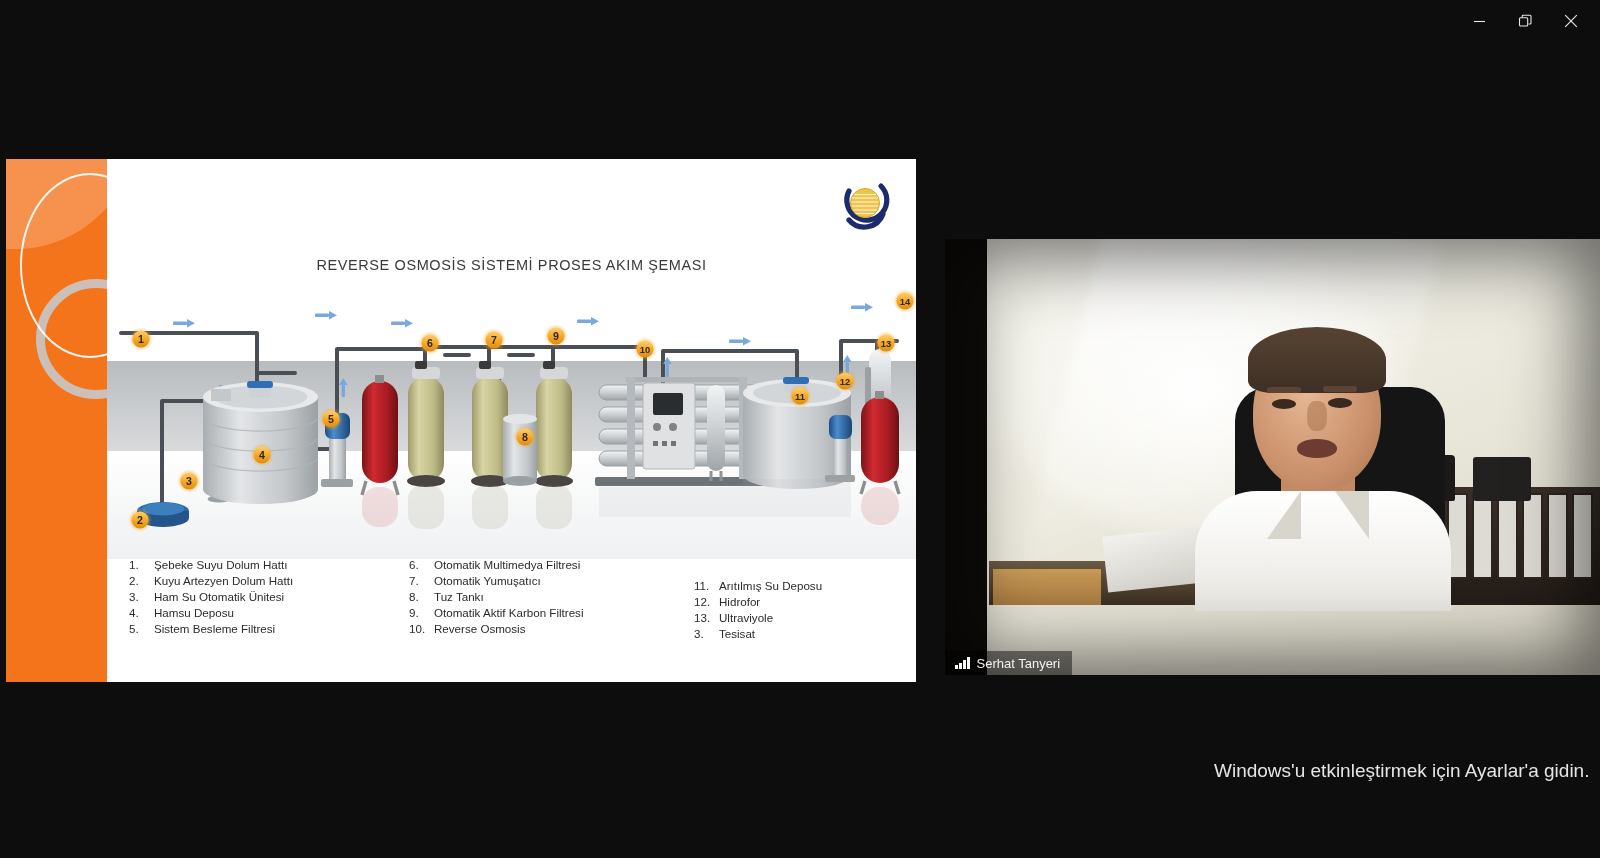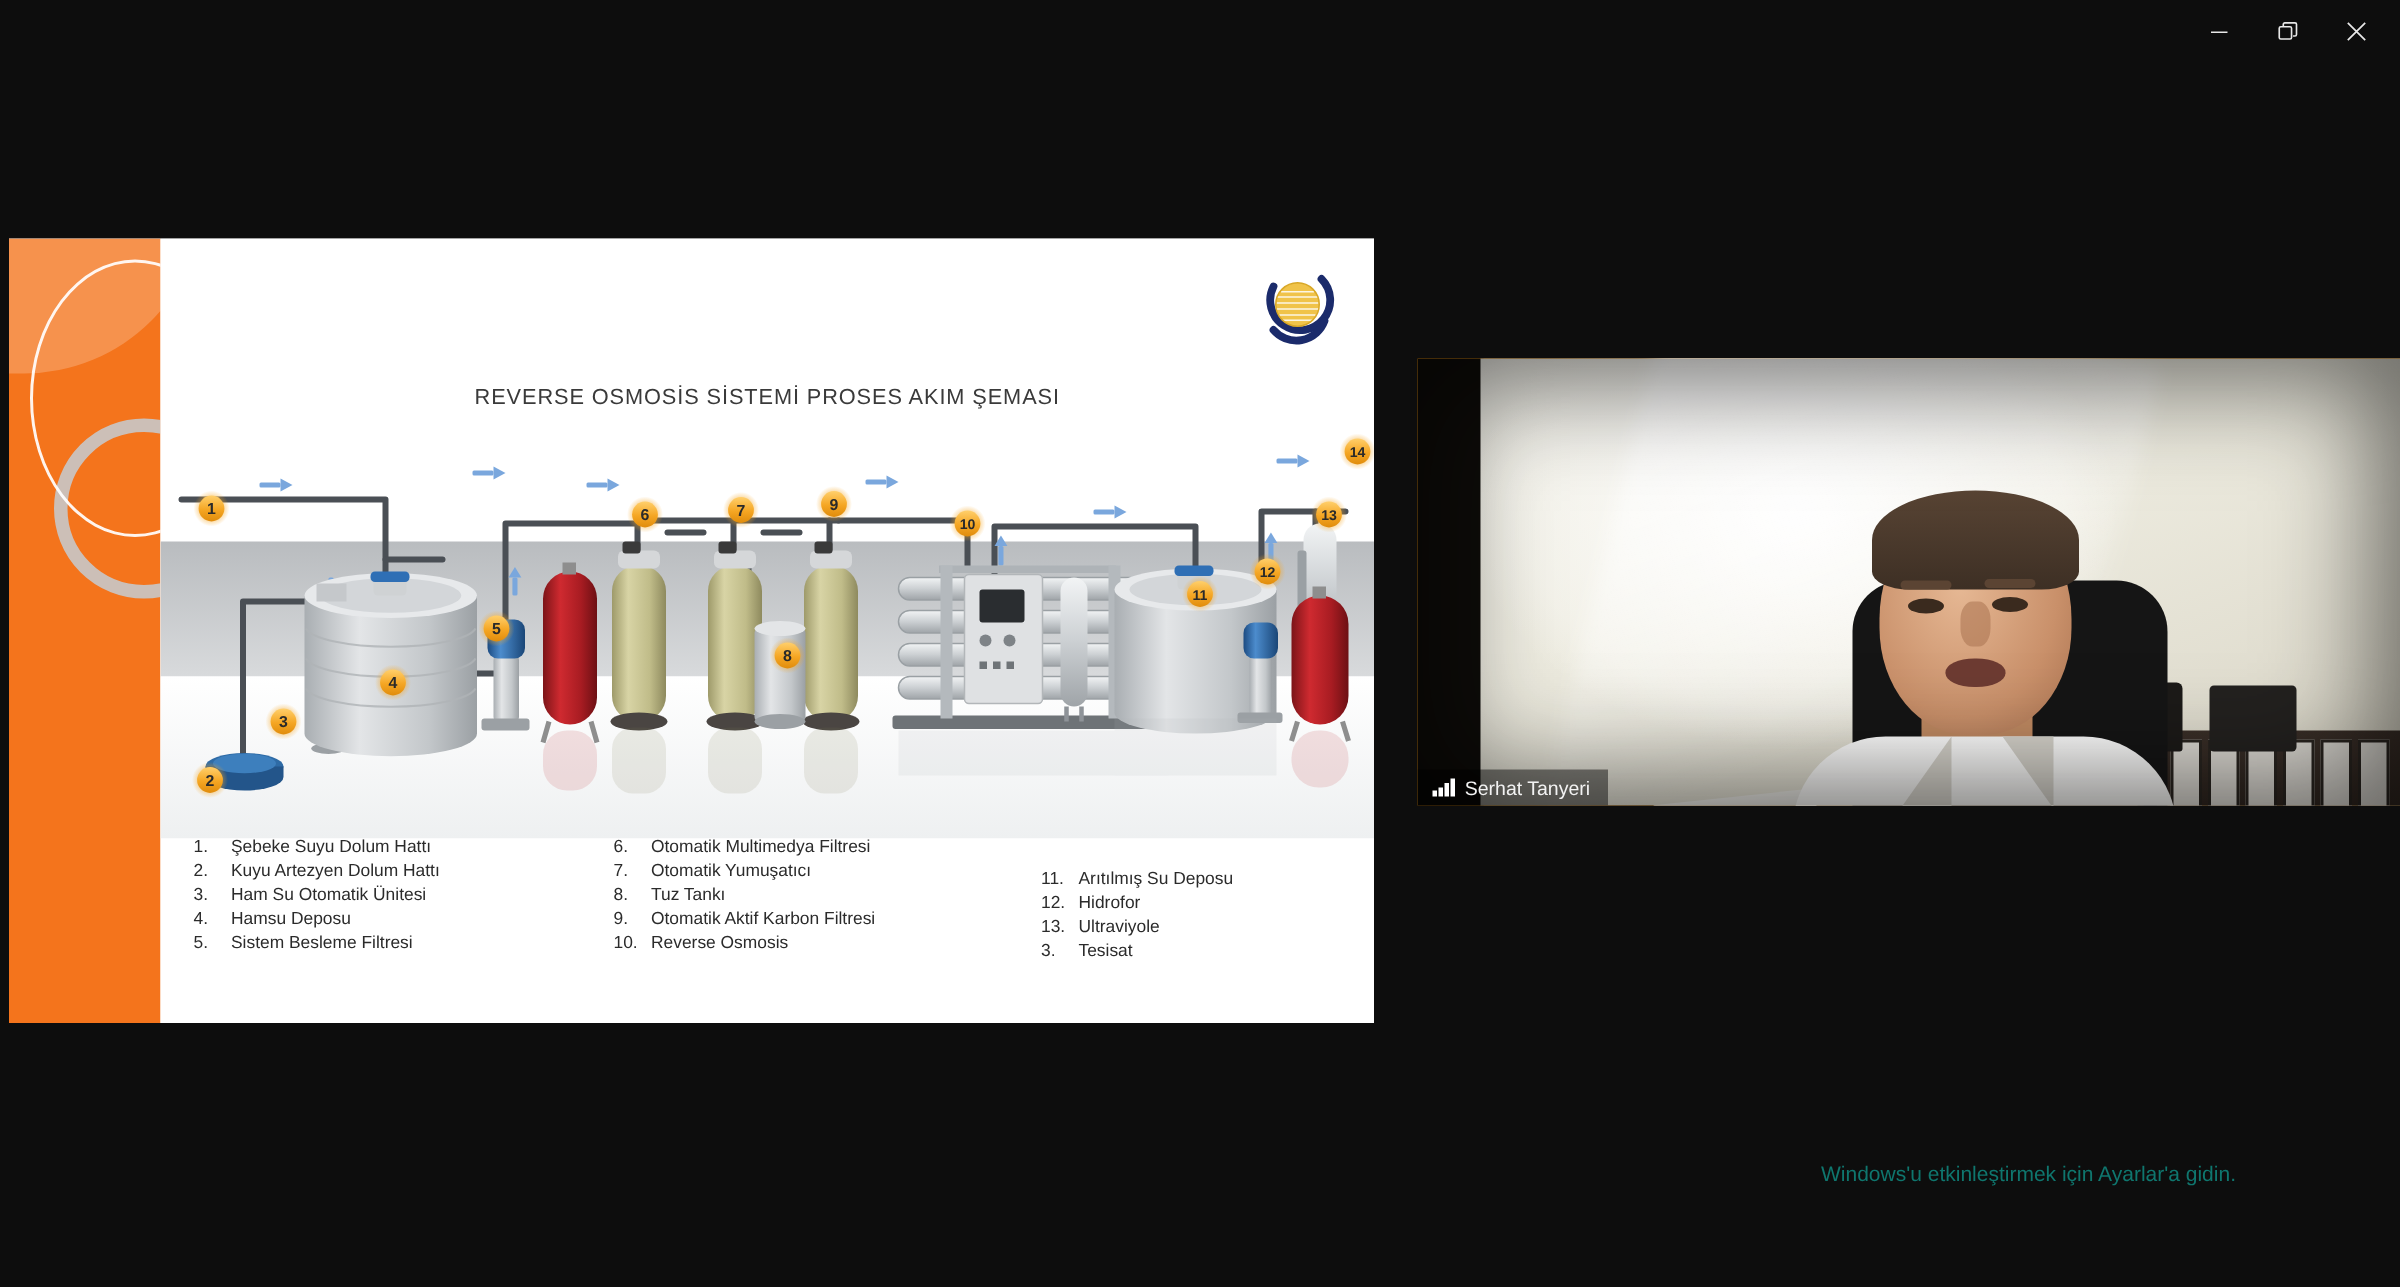--- a/index.html
+++ b/index.html
@@ -74,22 +74,22 @@
   .legend-col { display:block; }
   .legend-col.c1 { width:280px; }
   .legend-col.c2 { width:285px; }
   .legend-col.c3 { width:200px;margin-top:21px; }
   .legend-row { display:flex; }
   .legend-num { width:25px; flex:none; }
   .legend-num.wide { width:25px; }
 
   
   .video {
-    position:absolute; left:945px; top:239px; width:655px; height:298px;
-    background:#a16207; overflow:hidden;
+    position:absolute; left:945px; top:239px; width:655px; height:436px;
+    background:#8b5cf6; overflow:hidden;
   }
   .v-wall {
     position:absolute; left:42px; top:0; right:0; bottom:0;
     background:
       radial-gradient(ellipse 300px 220px at 34% 34%, rgba(255,255,255,.98), rgba(250,249,244,.45) 60%, rgba(0,0,0,0) 72%),
       linear-gradient(160deg, #f2f1ea 0%, #eceade 45%, #d9d5c6 100%);
   }
   .v-leftdark { position:absolute; left:0; top:0; width:44px; height:100%; background:#0e0c09; }
   .v-glare {
     position:absolute; left:120px; top:-40px; width:330px; height:420px;
@@ -171,21 +171,21 @@
   .bars { display:flex; align-items:flex-end; gap:1.5px; height:12px; }
   .bars i { display:block; width:2.5px; background:#fff; }
   .bars i:nth-child(1){ height:4px; }
   .bars i:nth-child(2){ height:6.5px; }
   .bars i:nth-child(3){ height:9px; }
   .bars i:nth-child(4){ height:12px; }
 
   
   .watermark { position:absolute; left:1214px; top:755px; width:380px; color:#8f8f8f; }
   .wm-title { font-size:22px; font-weight:400; color:#a0a0a0; line-height:1.3; }
-  .wm-sub { font-size:14px; color:#0f766e; margin-top:19px; }
+  .wm-sub { font-size:19px; color:#e5e5e5; margin-top:5px; }
 </style>
 </head>
 <body>
 
 <div id="app">
 
   <div class="titlebar">
     <div class="wbtn" style="right:98px;">
       <span>
         <svg width="13" height="13" viewBox="0 0 13 13">

